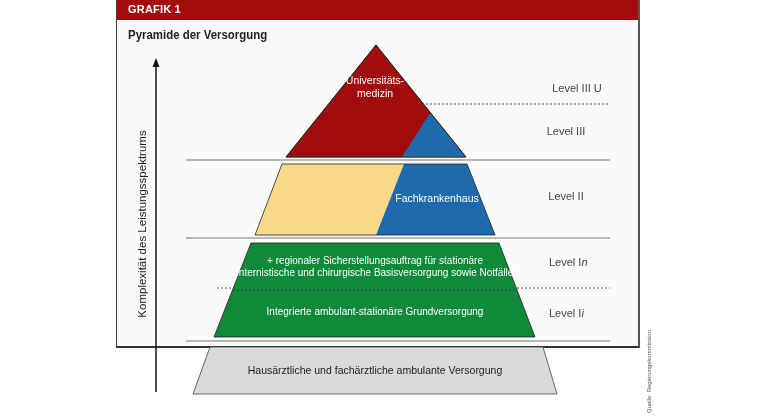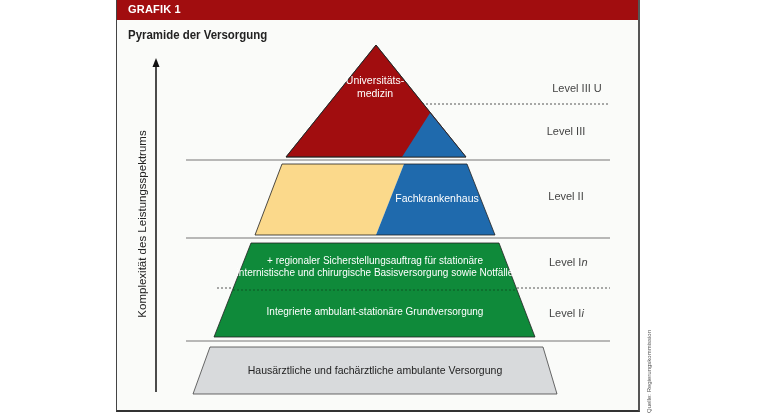--- a/index.html
+++ b/index.html
@@ -1,17 +1,17 @@
 <!DOCTYPE html>
 <html><head>
   <meta charset="utf-8">
   <style>
     html, body { margin:0; padding:0; background:#ffffff; }
     body { width:770px; height:420px; position:relative; overflow:hidden; font-family:"Liberation Sans", sans-serif; }
-    .frame { position:absolute; left:116px; top:0; width:524px; height:412px; background:#fafbf9; border-left:1px solid #444; border-right:2px solid #555; border-bottom:2px solid #333; box-sizing:border-box; }
+    .frame { position:absolute; left:116px; top:0; width:524px; height:348px; background:#fafbf9; border-left:1px solid #444; border-right:2px solid #555; border-bottom:2px solid #333; box-sizing:border-box; }
     .header { position:absolute; left:0; top:0; right:0; height:20px; background:#a10d0f; }
     .header span { position:absolute; left:11px; top:3px; color:#fff; font-weight:bold; font-size:11px; letter-spacing:0.2px; }
     .subtitle { position:absolute; left:11px; top:27px; font-size:13px; font-weight:bold; color:#222; transform:scaleX(0.88); transform-origin:left; }
     svg.diagram { position:absolute; left:0; top:0; }
   </style>
 </head>
 <body>
 
 <div class="frame">
   <div class="header">

